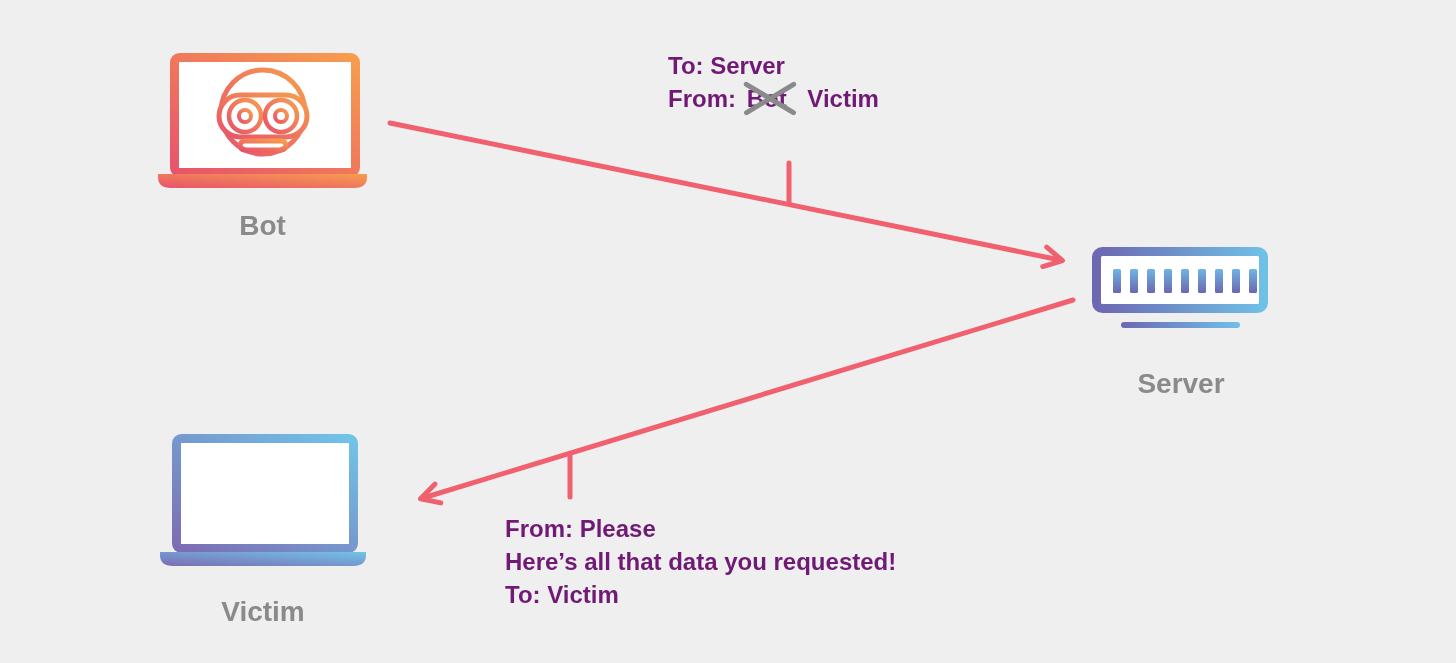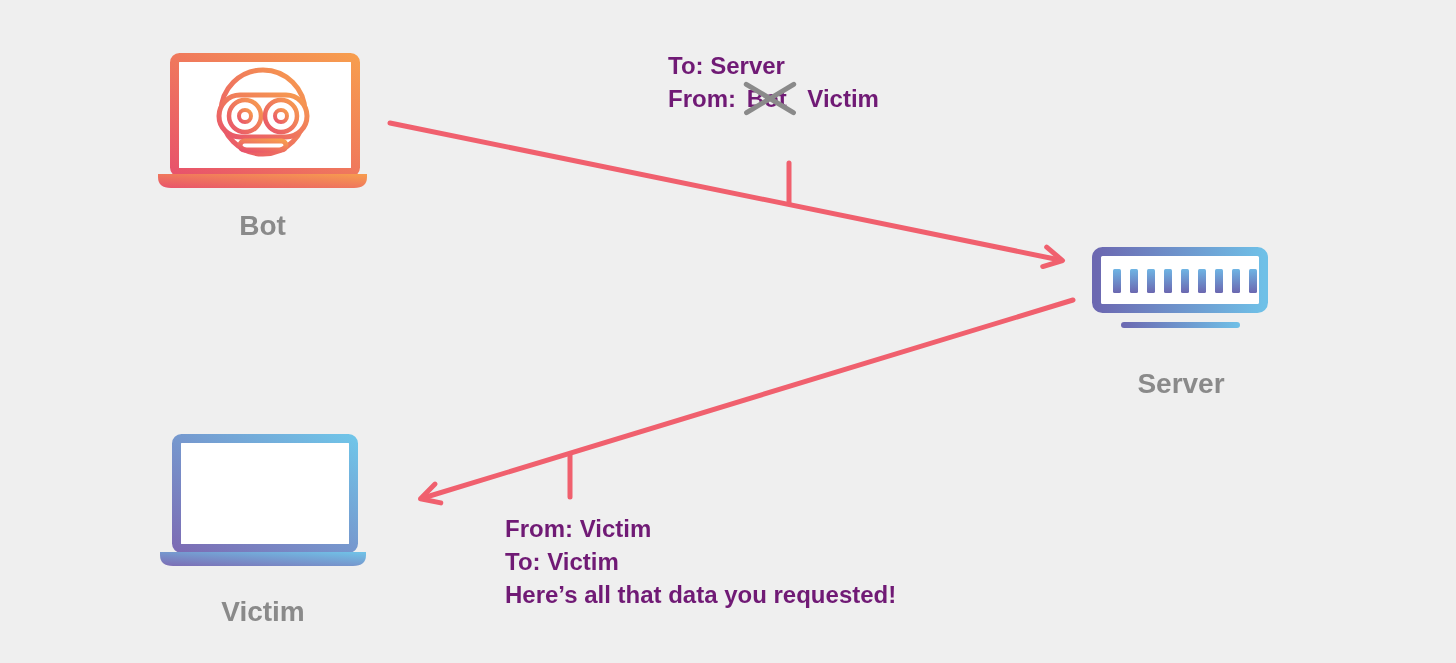--- a/index.html
+++ b/index.html
@@ -151,18 +151,18 @@
   <div class="msg msg-top">
     <div>To: Server</div>
     <div>
       <span>From:</span>
       <span class="crossed"><span>Bot</span><span class="xline x1"></span><span class="xline x2"></span></span>
       <span>Victim</span>
     </div>
   </div>
 
   <div class="msg msg-bottom">
-    <div>From: Victim</div>
+    <div>From: Please</div>
+    <div>Here’s all that data you requested!</div>
     <div>To: Victim</div>
-    <div>Here’s all that data you requested!</div>
   </div>
 
 </div>
 
 </body></html>

